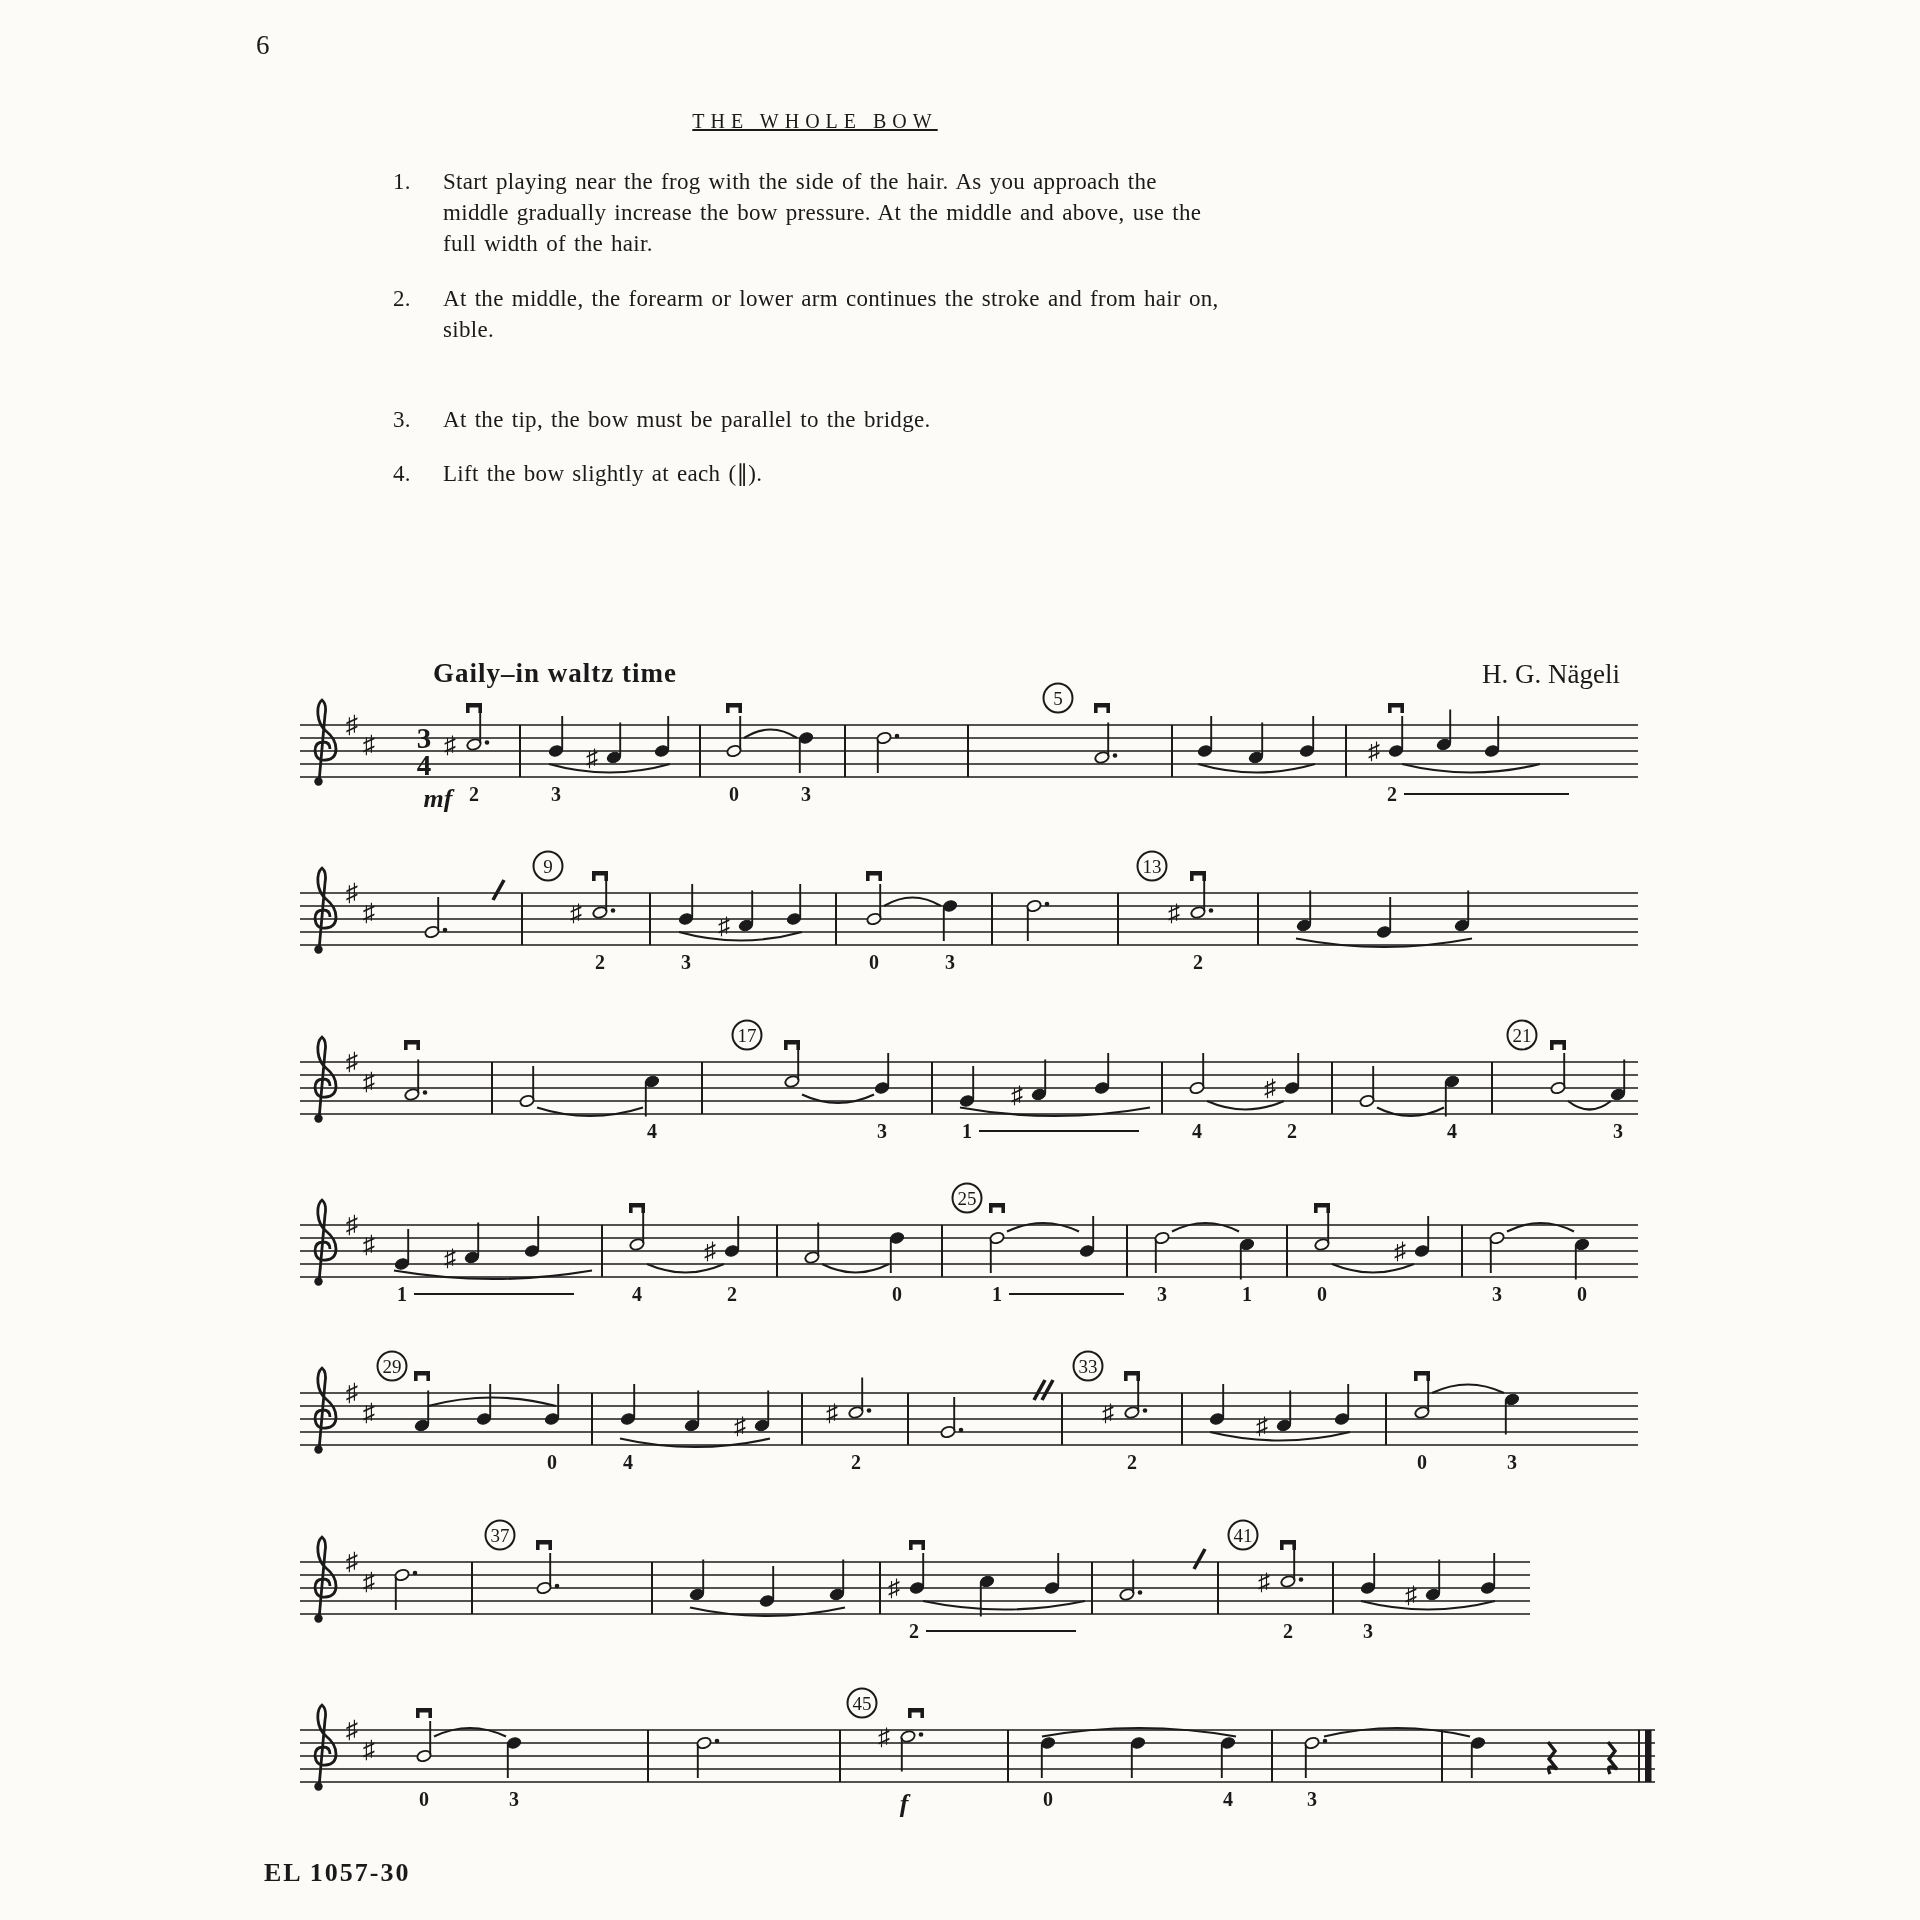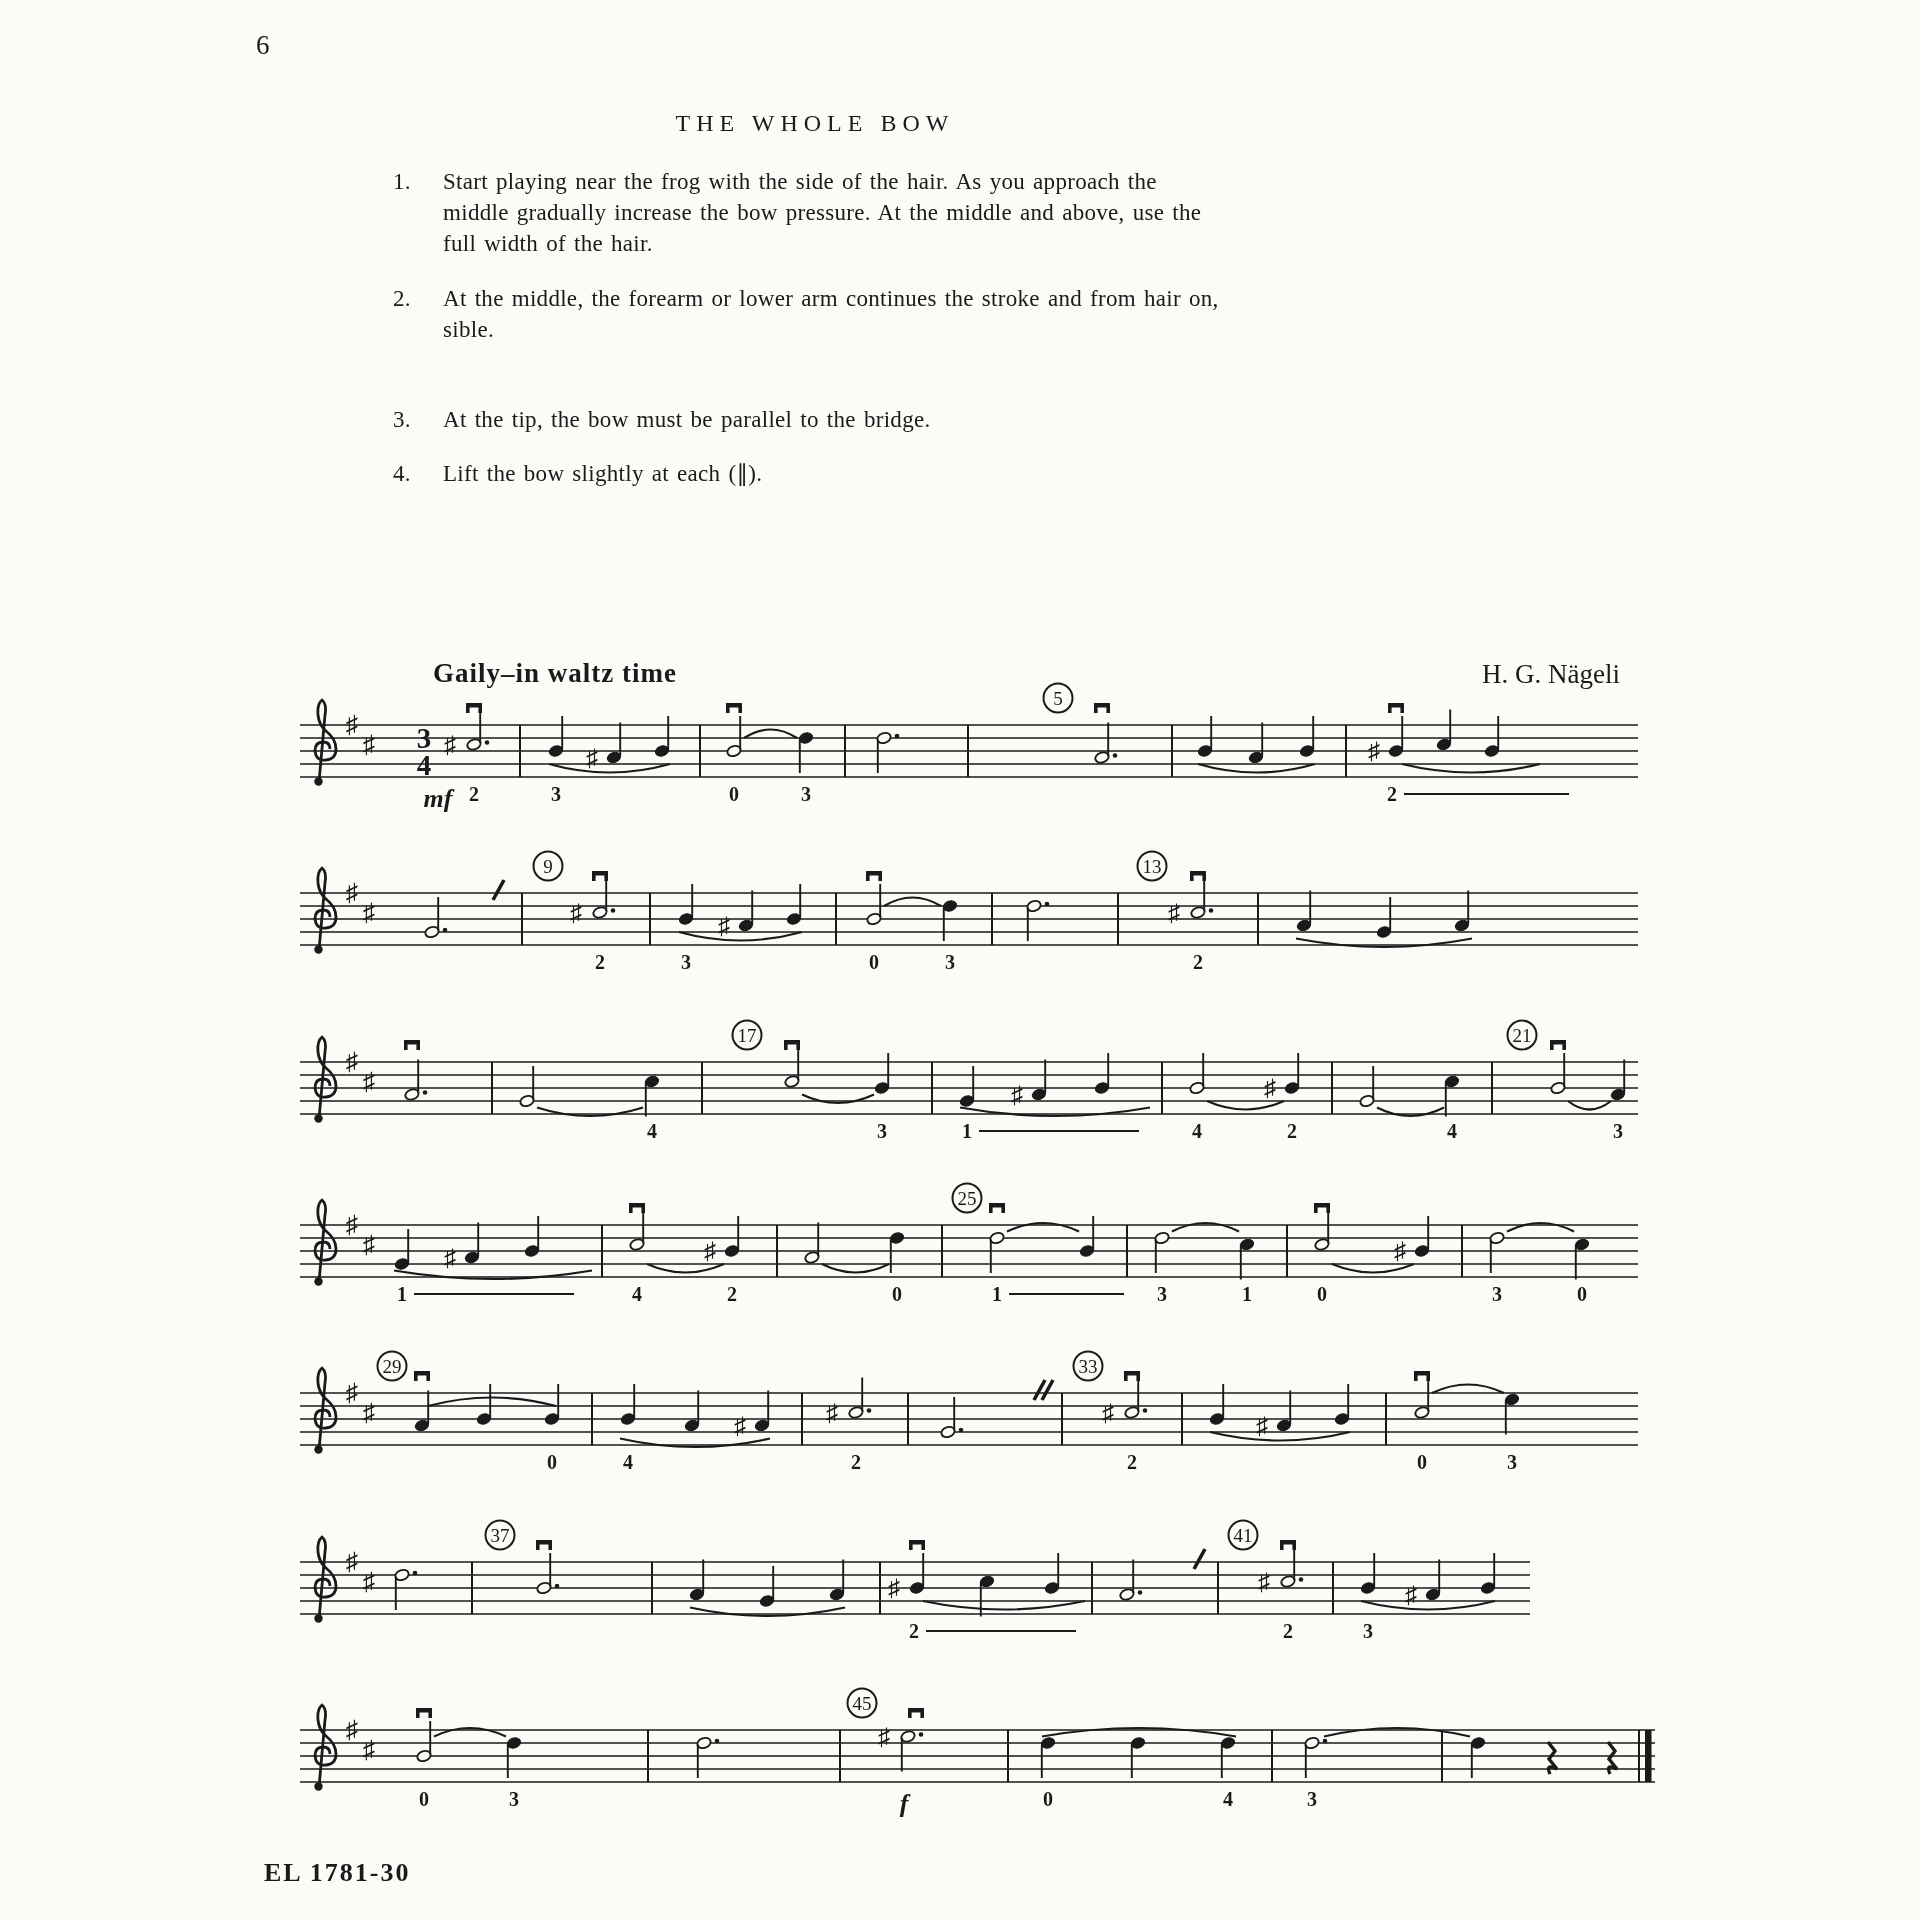--- a/index.html
+++ b/index.html
@@ -1,20 +1,20 @@
 <!DOCTYPE html>
 <html><head>
 <meta charset="utf-8">
 <style>
   html,body{margin:0;padding:0;background:#e8e6e1;}
   .page{position:relative;width:1920px;height:1920px;background:#fcfbf7;
         font-family:"Liberation Serif",serif;color:#1a1a1a;overflow:hidden;margin:0 auto;}
   .pagenum{position:absolute;left:256px;top:30px;font-size:27px;}
   .heading{position:absolute;left:465px;top:110px;width:700px;text-align:center;
-           font-size:24px;letter-spacing:6px;white-space:nowrap;}
+           font-size:20px;letter-spacing:6px;white-space:nowrap;text-decoration:underline;}
   .item{position:absolute;left:393px;display:flex;font-size:23px;line-height:31px;
         letter-spacing:0.3px;word-spacing:2px;}
   .item .num{width:50px;flex:none;}
   .item .body{width:820px;}
   .title{position:absolute;left:435px;top:542px;width:700px;text-align:center;
          font-size:43px;letter-spacing:1px;white-space:pre;}
   .composer{position:absolute;left:1290px;top:618px;width:330px;text-align:right;font-size:27px;margin-top:41px;}
   .tempo{position:absolute;left:433px;top:658px;font-size:27px;font-weight:bold;letter-spacing:1px;}
   .footer{position:absolute;left:264px;top:1858px;font-size:26px;font-weight:bold;letter-spacing:2px;}
   #score{position:absolute;left:0;top:0;}
@@ -519,14 +519,14 @@
         <path d="M 1324 1736.5 Q 1397 1719.5 1470 1736.5" fill="none" stroke="#1a1a1a" stroke-width="2.2"></path>
         <line x1="1442" y1="1730" x2="1442" y2="1782" stroke="#1a1a1a" stroke-width="2"></line>
         <ellipse cx="1478" cy="1743" rx="6.8" ry="4.9" transform="rotate(-18 1478 1743)" fill="#1a1a1a" stroke="#1a1a1a" stroke-width="1"></ellipse>
         <line x1="1471.8" y1="1744.5" x2="1471.8" y2="1778" stroke="#1a1a1a" stroke-width="1.9"></line>
         <path d="M 1548 1742 L 1555 1751 L 1549 1759 L 1557 1769 Q 1545 1763 1550 1774" fill="none" stroke="#1a1a1a" stroke-width="3.4"></path>
         <path d="M 1608 1742 L 1615 1751 L 1609 1759 L 1617 1769 Q 1605 1763 1610 1774" fill="none" stroke="#1a1a1a" stroke-width="3.4"></path>
         <line x1="1639" y1="1730" x2="1639" y2="1782" stroke="#1a1a1a" stroke-width="2"></line>
         <rect x="1645" y="1730" width="6.5" height="52" fill="#1a1a1a"></rect>
       </g>
     </svg>
-  <div class="footer">EL 1781-30</div>
+  <div class="footer">EL 1057-30</div>
 </div>
 
 </body></html>

